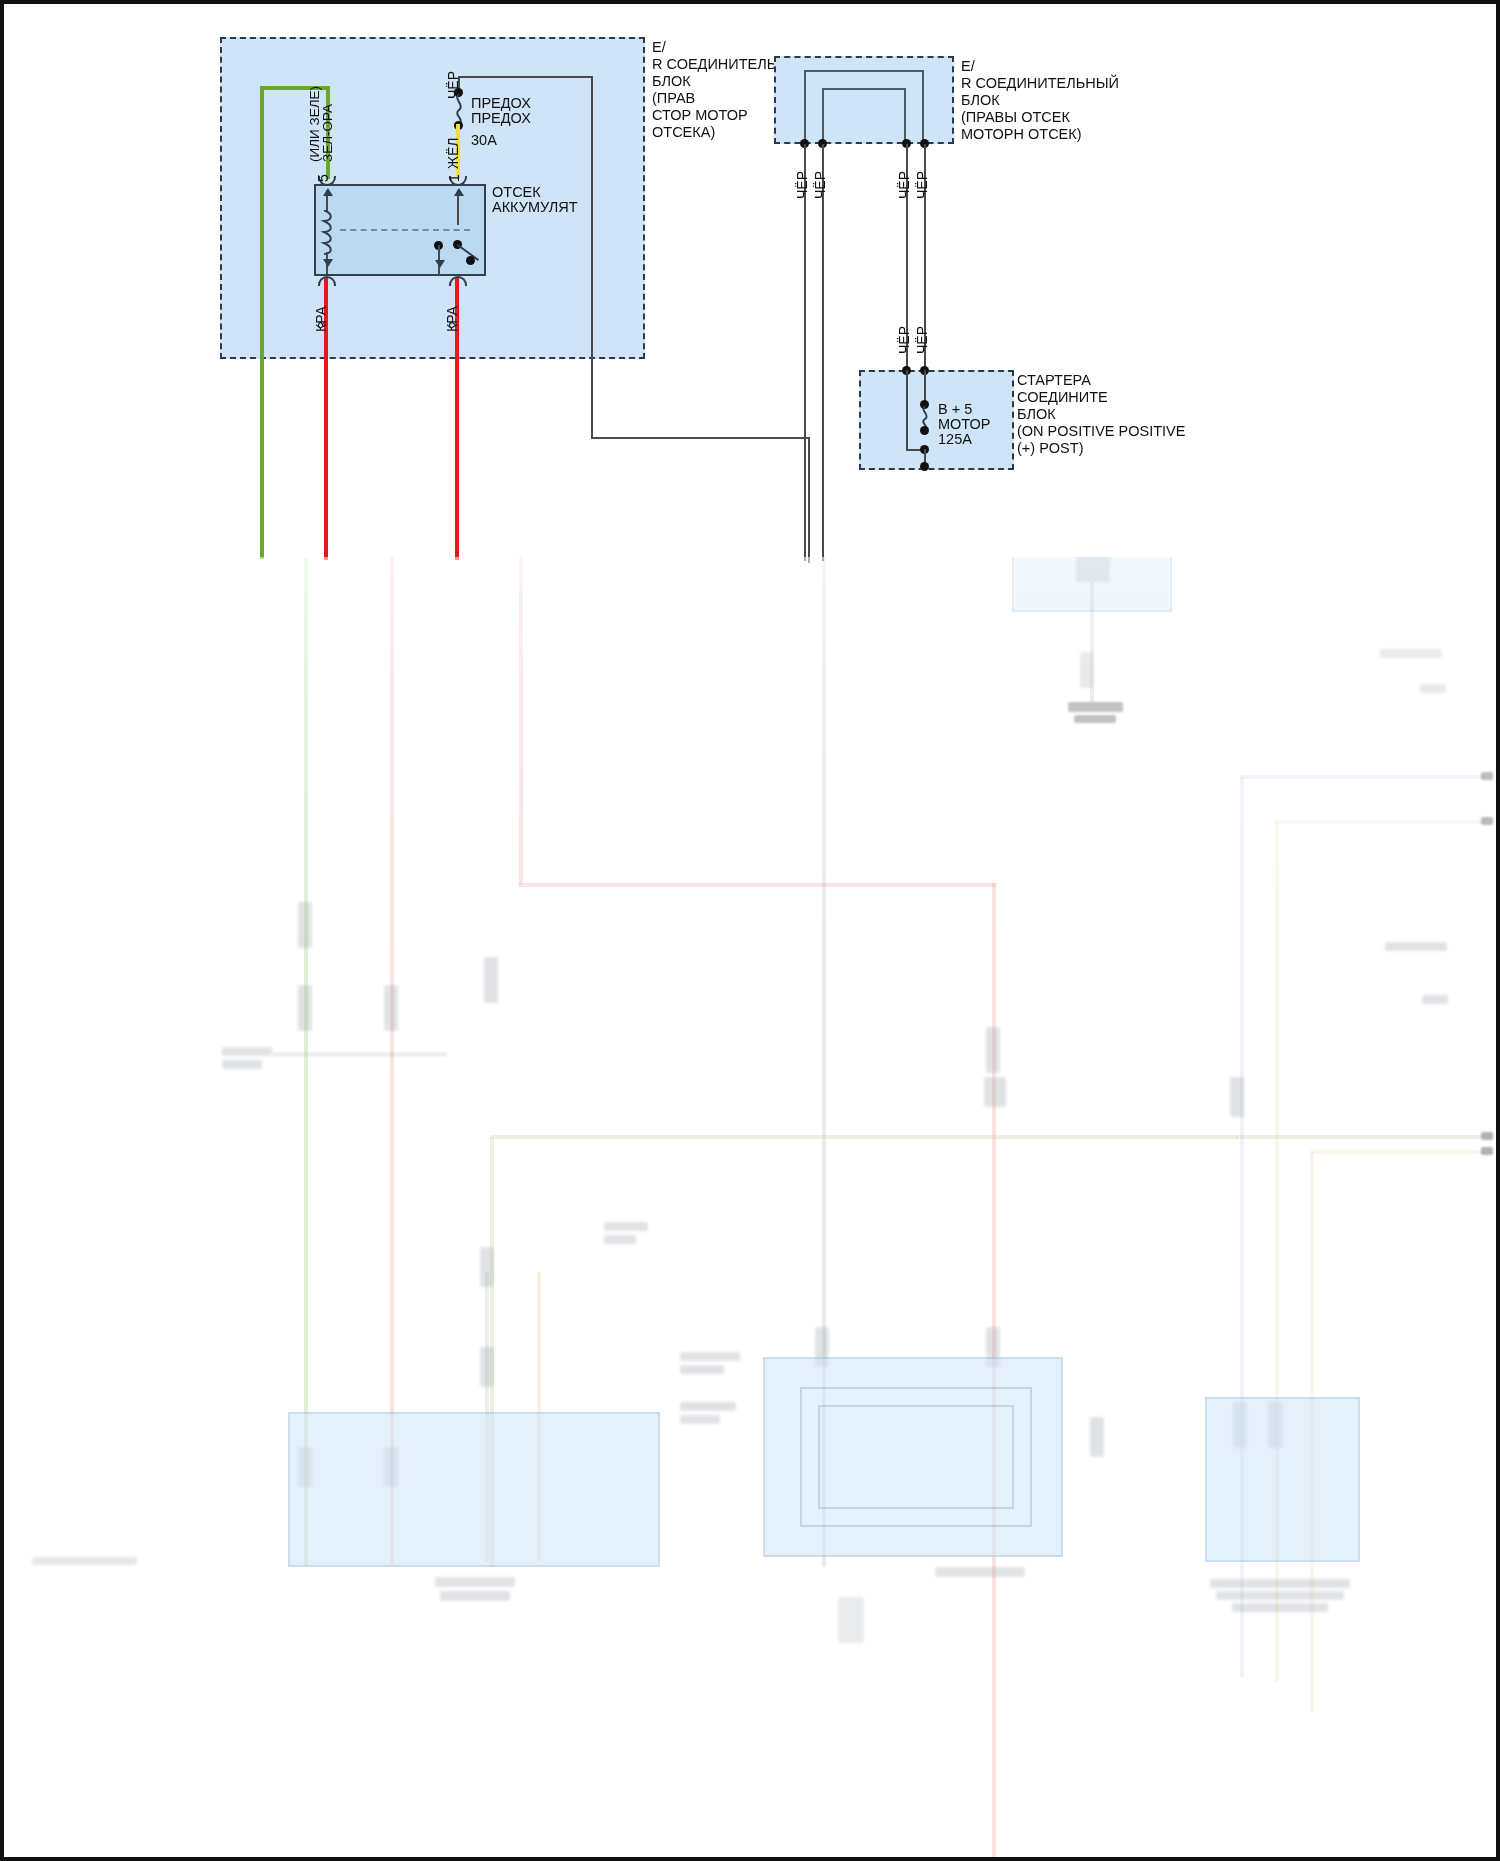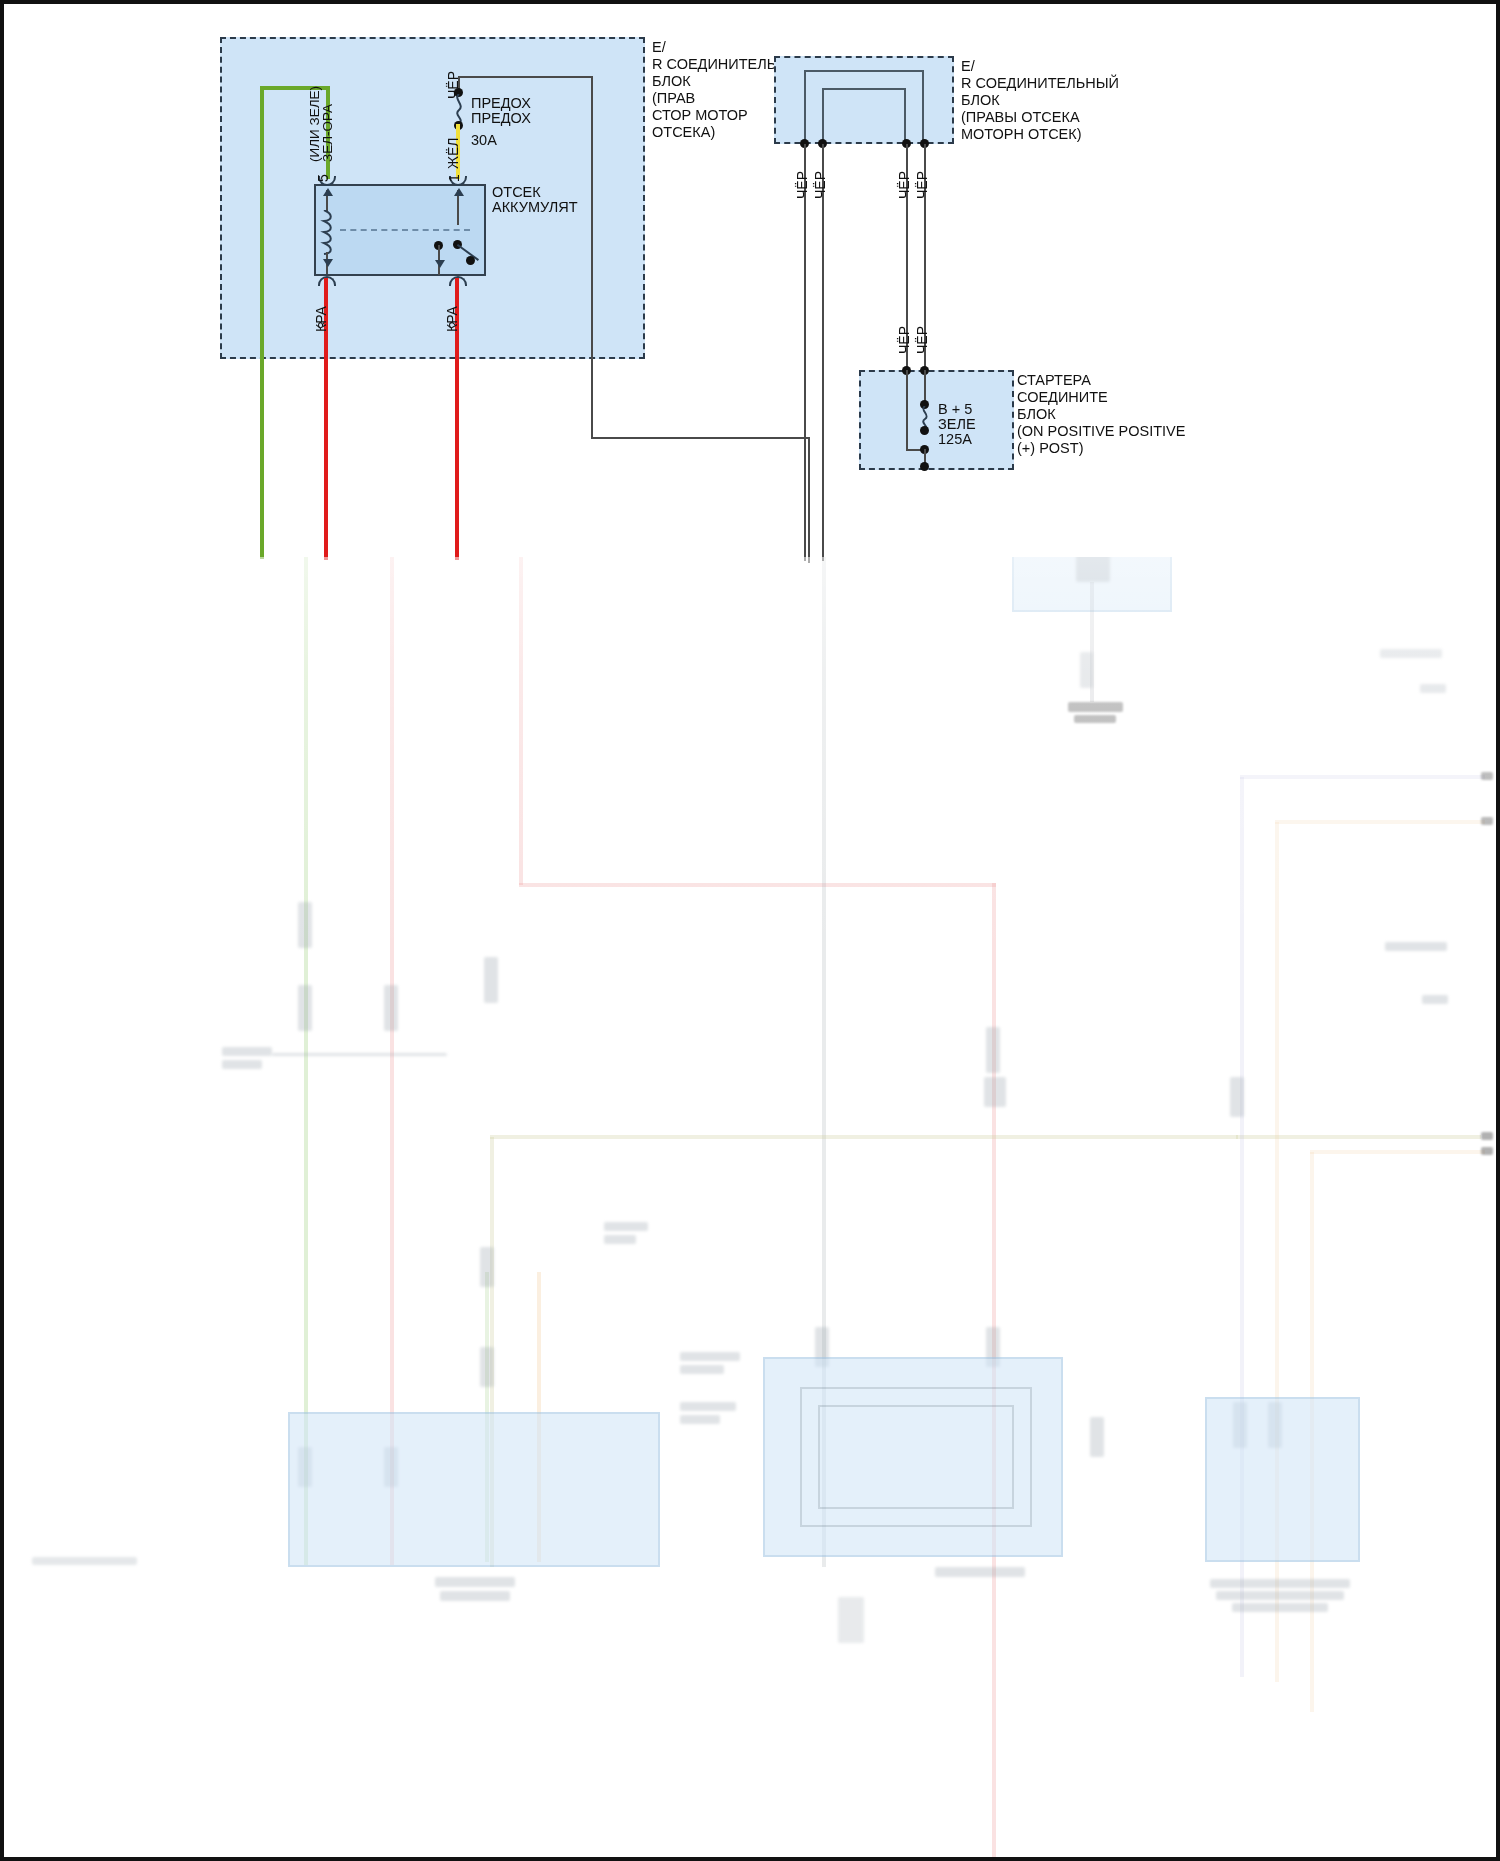--- a/index.html
+++ b/index.html
@@ -268,21 +268,21 @@
     <div class="vlbl" style="left:309px;top:328px;">КРА</div>
     <div class="vlbl" style="left:440px;top:328px;">КРА</div>
 
     <div class="blk" style="left:770px;top:52px;width:180px;height:88px;"></div>
     <div class="thinbox" style="left:800px;top:66px;width:120px;height:74px;border-bottom:none;"></div>
     <div class="thinbox" style="left:818px;top:84px;width:84px;height:56px;border-bottom:none;"></div>
 
     <div class="lbl" style="left:957px;top:54px;">E/</div>
     <div class="lbl" style="left:957px;top:71px;">R СОЕДИНИТЕЛЬНЫЙ</div>
     <div class="lbl" style="left:957px;top:88px;">БЛОК</div>
-    <div class="lbl" style="left:957px;top:105px;">(ПРАВЫ ОТСЕКА</div>
+    <div class="lbl" style="left:957px;top:105px;">(ПРАВЫ ОТСЕК</div>
     <div class="lbl" style="left:957px;top:122px;">МОТОРН ОТСЕК)</div>
 
     <div class="dot" style="left:796px;top:135px;"></div>
     <div class="dot" style="left:814px;top:135px;"></div>
     <div class="dot" style="left:898px;top:135px;"></div>
     <div class="dot" style="left:916px;top:135px;"></div>
 
     <div class="ln lnv" style="left:800px;top:140px;height:417px;"></div>
     <div class="ln lnv" style="left:818px;top:140px;height:417px;"></div>
     <div class="ln lnv" style="left:902px;top:140px;height:227px;"></div>
@@ -310,21 +310,21 @@
     <div class="ln lnv" style="left:920px;top:366px;height:33px;"></div>
     <div class="dot" style="left:916px;top:396px;"></div>
     <div class="fuse" style="left:914px;top:402px;">
       <svg width="14" height="25" viewBox="0 0 14 25">
         <path d="M7 0 C 1 4, 13 9, 7 13 C 1 17, 13 21, 7 25" stroke="#2c3e50" stroke-width="2" fill="none"></path>
       </svg>
     </div>
     <div class="dot" style="left:916px;top:422px;"></div>
 
     <div class="lbl" style="left:934px;top:397px;">B + 5</div>
-    <div class="lbl" style="left:934px;top:412px;">ЗЕЛЕ</div>
+    <div class="lbl" style="left:934px;top:412px;">МОТОР</div>
     <div class="lbl" style="left:934px;top:427px;">125А</div>
 
     <div class="ln lnv" style="left:902px;top:366px;height:81px;"></div>
     <div class="ln lnh" style="left:902px;top:445px;width:20px;"></div>
     <div class="dot" style="left:916px;top:441px;"></div>
     <div class="ln lnv" style="left:920px;top:445px;height:18px;"></div>
     <div class="dot" style="left:916px;top:458px;"></div>
   </div>
 
   <div id="outer-frame"></div>

